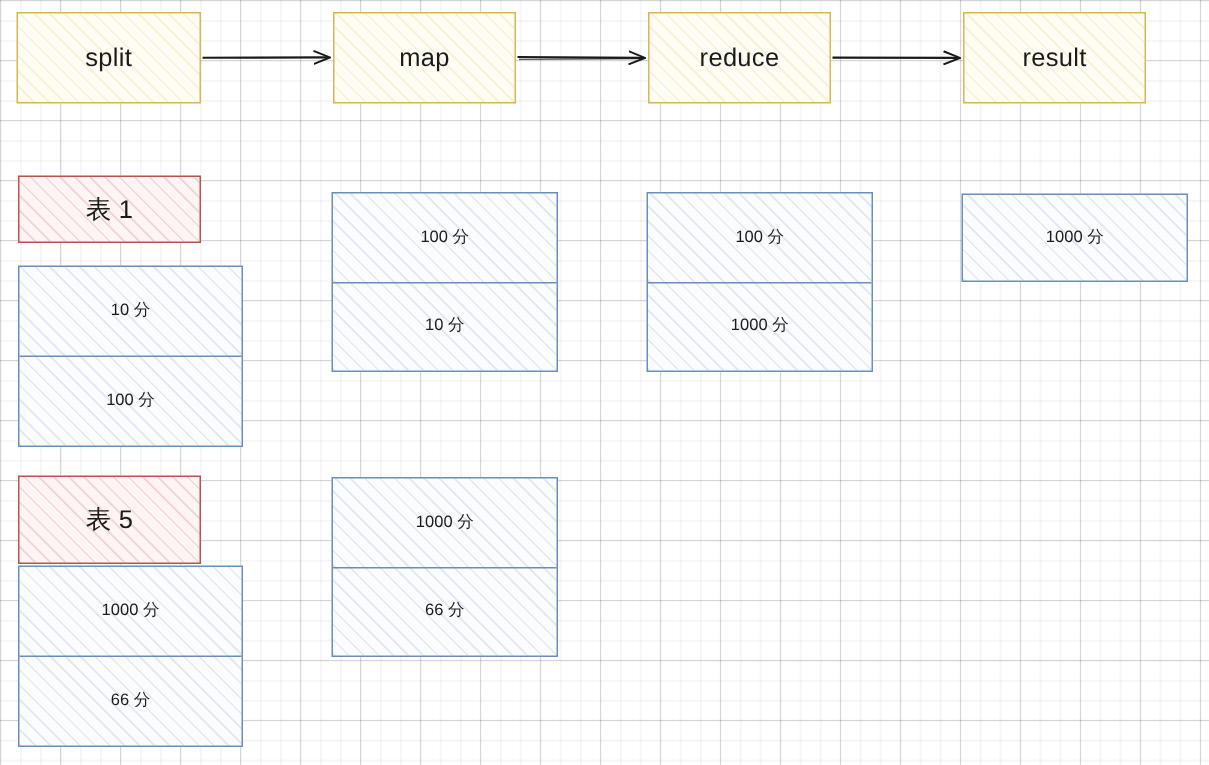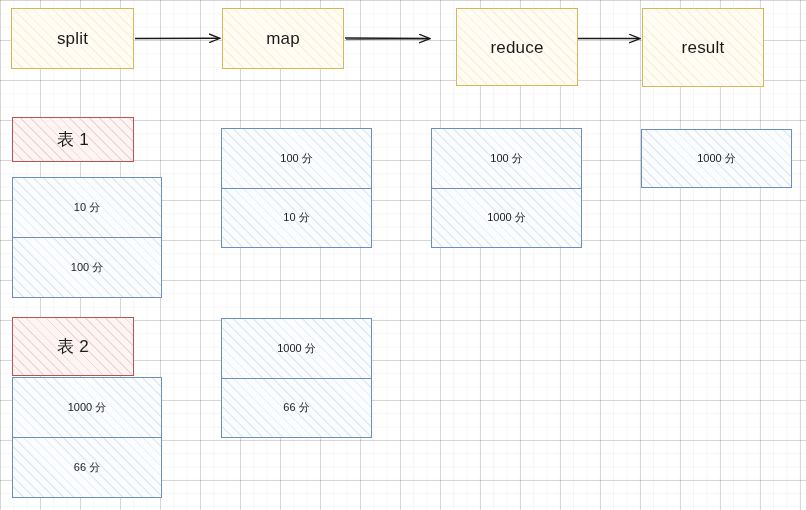--- a/index.html
+++ b/index.html
@@ -138,43 +138,43 @@
   </svg>
 
   <div class="node stage" style="left:11px; top:8px; width:123px; height:61px;">
     <span>split</span>
   </div>
 
   <div class="node stage" style="left:222px; top:8px; width:122px; height:61px;">
     <span>map</span>
   </div>
 
-  <div class="node stage" style="left:456px; top:8px; width:122px; height:78px;">
+  <div class="node stage" style="left:432px; top:8px; width:122px; height:61px;">
     <span>reduce</span>
   </div>
 
-  <div class="node stage" style="left:642px; top:8px; width:122px; height:79px;">
+  <div class="node stage" style="left:642px; top:8px; width:122px; height:61px;">
     <span>result</span>
   </div>
 
   <div class="node tablehead" style="left:12px; top:117px; width:122px; height:45px;">
     <span>表 1</span>
   </div>
 
   <div class="datagroup" style="left:12px; top:177px; width:150px; height:121px;">
     <div class="cell">
       <span>10 分</span>
     </div>
     <div class="cell">
       <span>100 分</span>
     </div>
   </div>
 
   <div class="node tablehead" style="left:12px; top:317px; width:122px; height:59px;">
-    <span>表 2</span>
+    <span>表 5</span>
   </div>
 
   <div class="datagroup" style="left:12px; top:377px; width:150px; height:121px;">
     <div class="cell">
       <span>1000 分</span>
     </div>
     <div class="cell">
       <span>66 分</span>
     </div>
   </div>

